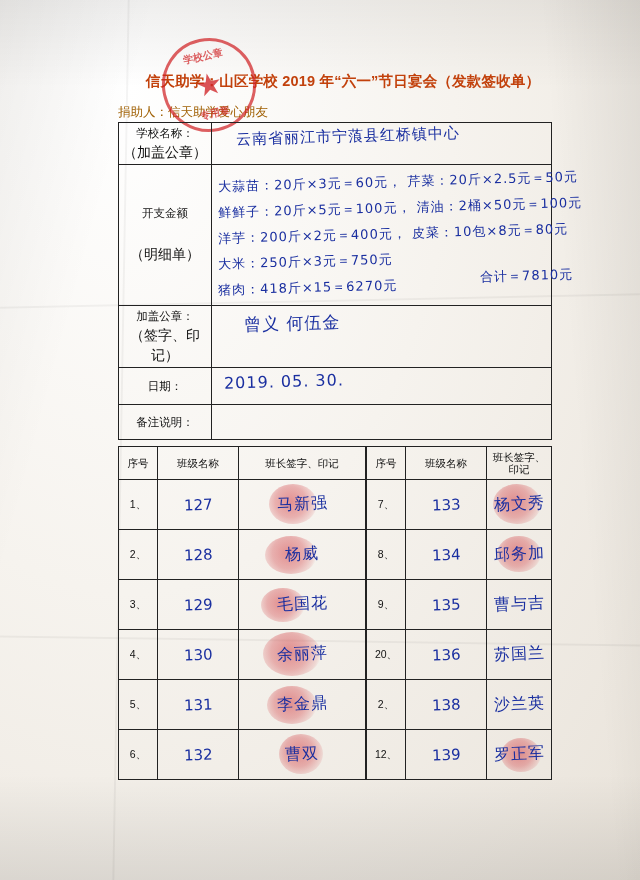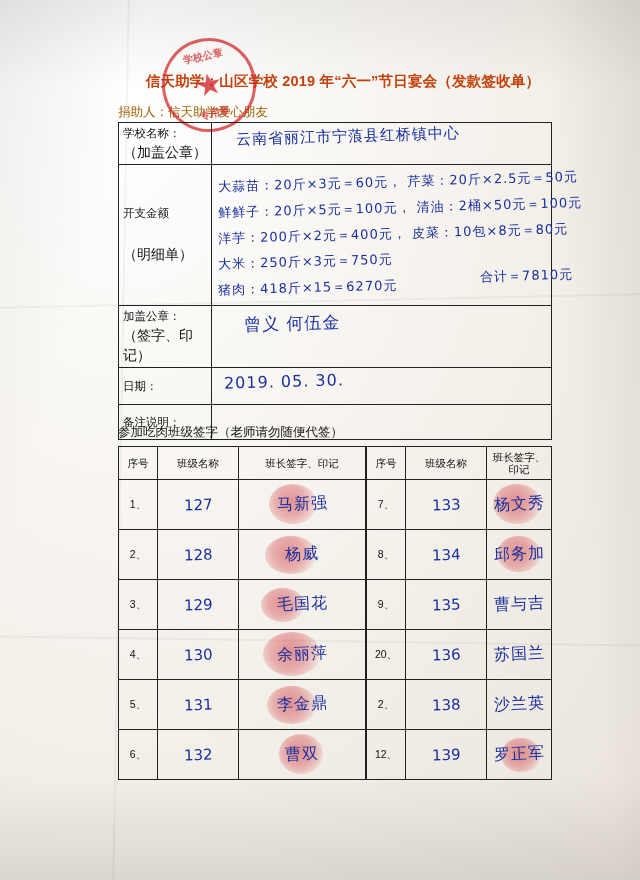--- a/index.html
+++ b/index.html
@@ -49,21 +49,21 @@
     border:1.3px solid #222;border-collapse:collapse;
     background:transparent;
   }
   .mtable td{
     border:1.1px solid #222;
     font-size:11.5px;color:#111;
     vertical-align:middle;
     padding:2px 4px;
     position:relative;
   }
-  .lbl{width:84px;line-height:1.45;}
+  .lbl{width:84px;text-align:center;line-height:1.45;}
   .lbl .sm{font-size:14px;}
   .val{height:24px;}
 
   
   .hand{
     font-family:"DejaVu Sans", sans-serif;
     color:#1a2fa0;
     font-size:15px;
     letter-spacing:1px;
     transform:rotate(-1.6deg);
@@ -198,21 +198,20 @@
     </tr>
     <tr>
       <td class="lbl">
         <div>备注说明：</div>
       </td>
       <td class="val" style="height:30px"></td>
     </tr>
   </tbody>
     </table>
 
-  <div class="sec2title">参加吃肉班级签字（老师请勿随便代签）</div>
 
   <table class="btable left">
     <tbody>
         <tr>
       <th class="col-no">序号</th>
       <th class="col-cls">班级名称</th>
       <th class="col-sig">班长签字、印记</th>
     </tr>
     <tr>
       <td class="rowno">1、</td>

